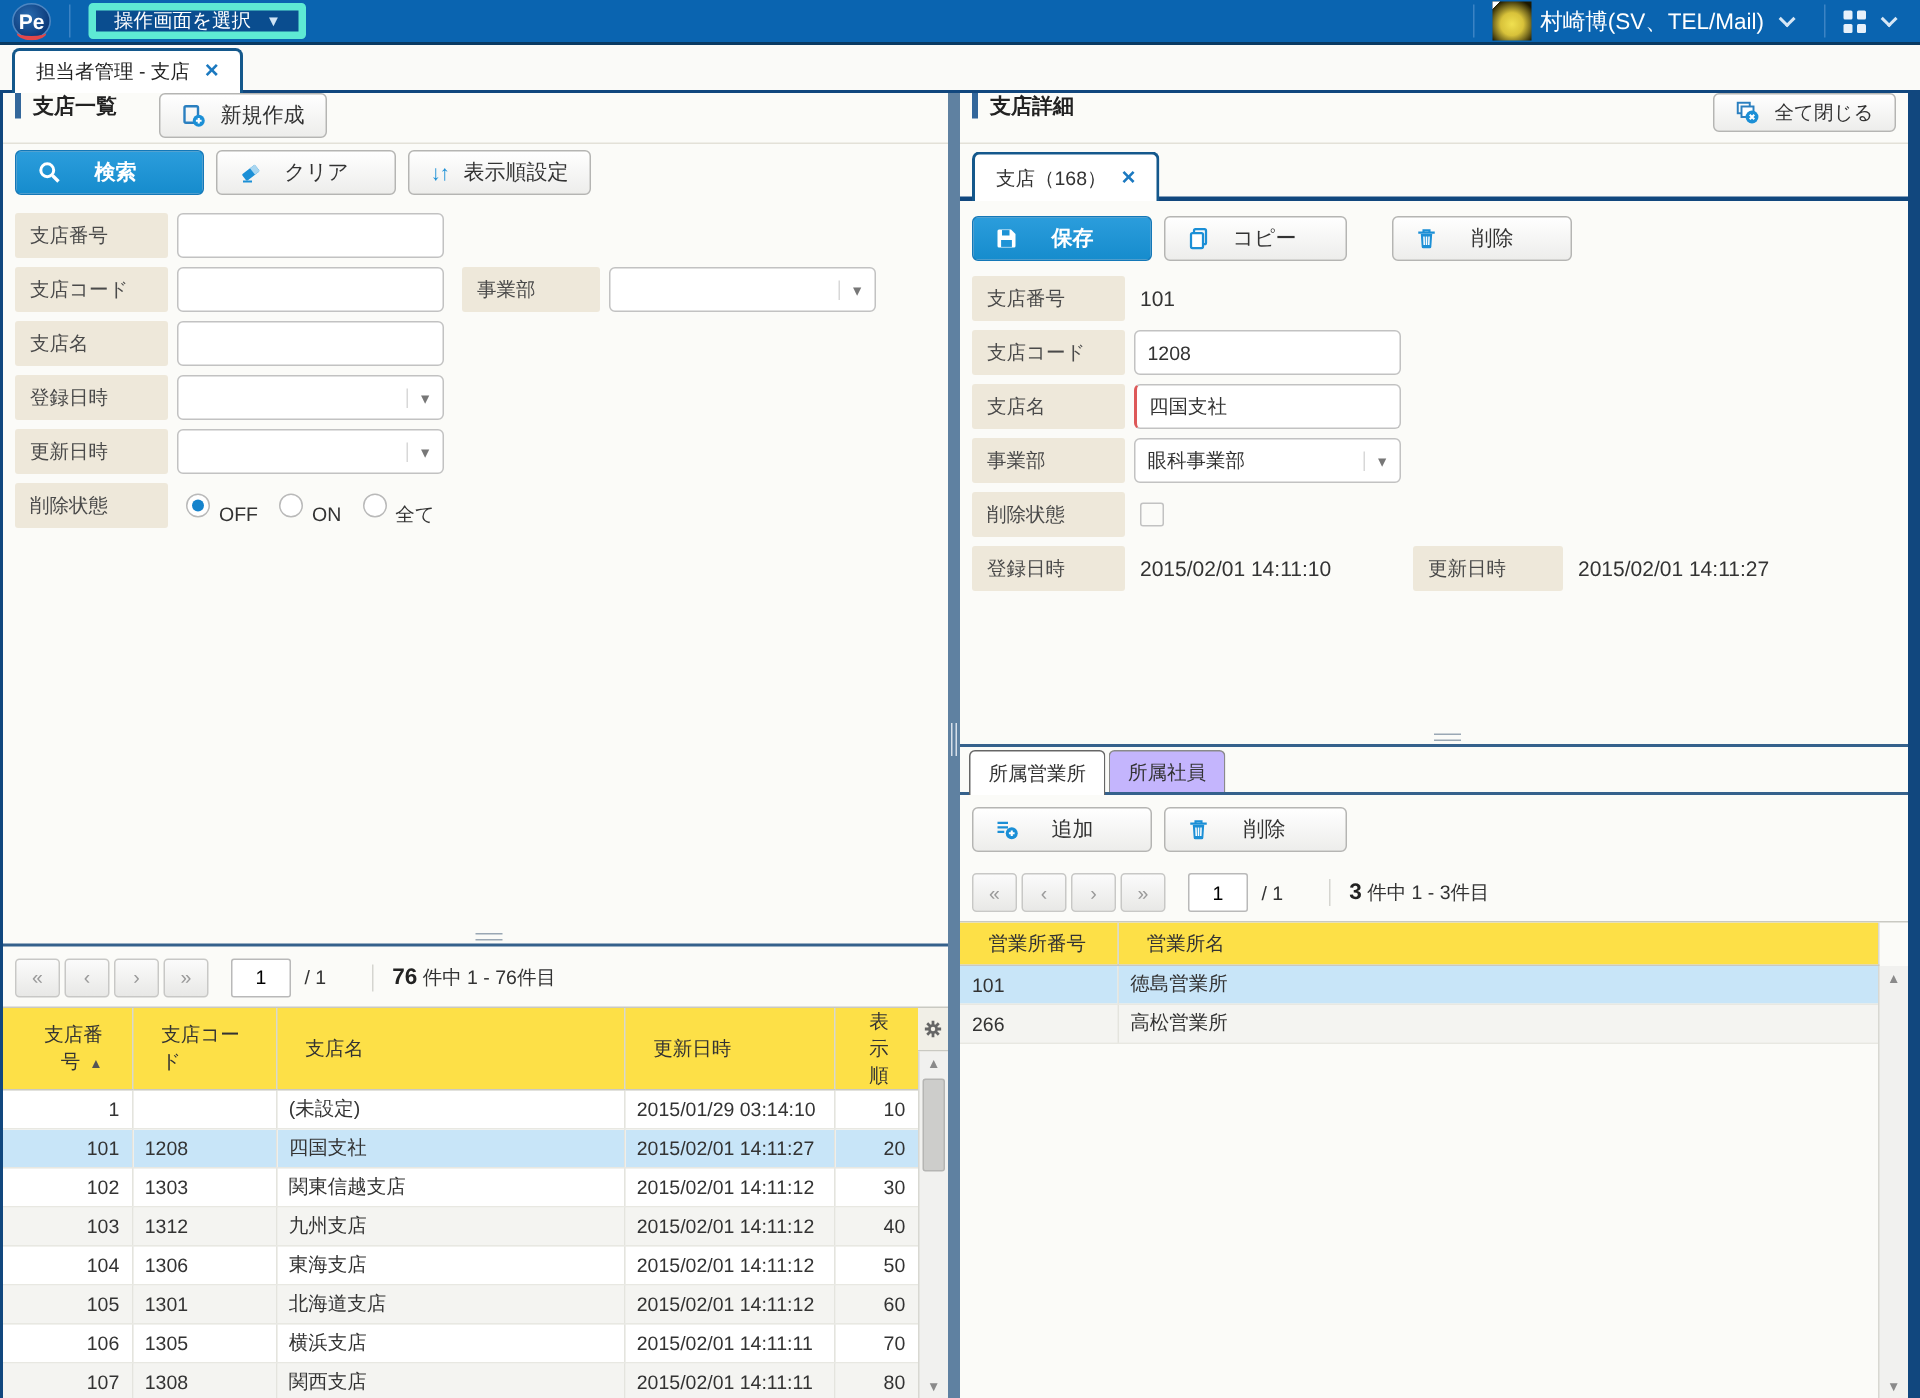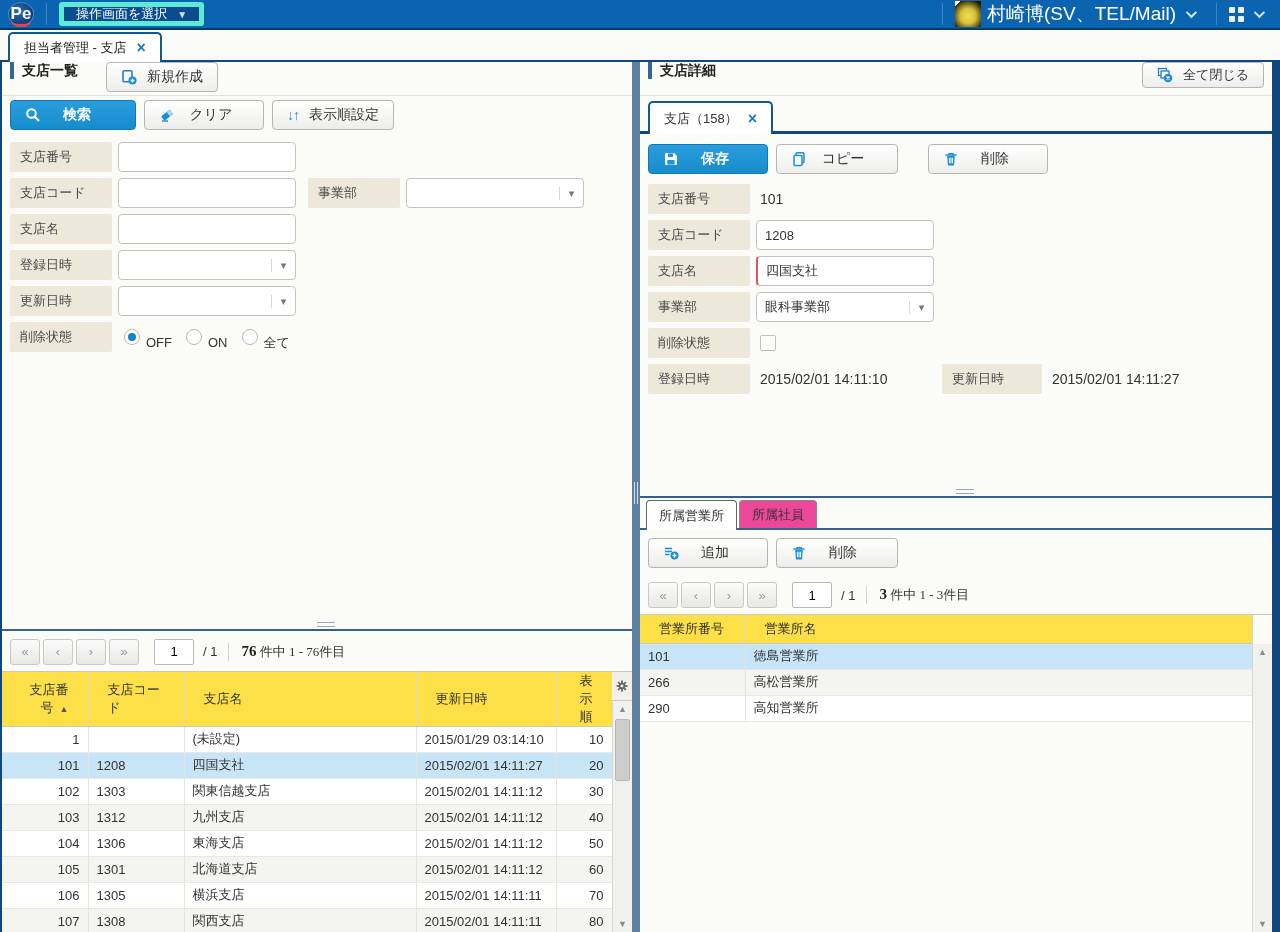--- a/index.html
+++ b/index.html
@@ -4,33 +4,33 @@
 <style>
   * { margin:0; padding:0; box-sizing:border-box; }
   html,body { width:1280px; height:932px; overflow:hidden;
     font-family:"Liberation Sans","DejaVu Sans",sans-serif; font-size:13px; color:#333;
     background:#fbfbf8; }
 
   
   .topbar { height:30px; background:#0a64b0; border-bottom:2px solid #093a63;
     display:flex; align-items:center; padding:0 8px; color:#fff; }
   .logo { width:26px; height:24px; border-radius:50%; background:radial-gradient(circle at 40% 35%, #2a6cb0, #0d3c7c 70%);
-    border:1px solid #4d86c2; color:#fff; font-weight:bold; font-size:17px;
+    border:1px solid #4d86c2; color:#fff; font-weight:bold; font-size:14px;
     display:flex; align-items:center; justify-content:center; position:relative; }
   .logo:after { content:""; position:absolute; left:2px; bottom:-2px; width:20px; height:8px;
     border-bottom:3px solid #e2474a; border-radius:50%; }
   .tsep { width:1px; height:22px; background:#3c83c4; margin:0 12px; }
   .screen-btn { height:24px; background:#0a4d8f; border:5px solid #5eead4; border-radius:3px;
     display:flex; align-items:center; gap:10px; padding:0 12px; color:#fff; cursor:pointer; }
   .screen-btn .car { font-size:10px; color:#cfe3f5; }
   .tspacer { flex:1; }
   .avatar { width:26px; height:26px; margin-right:6px;
     background:linear-gradient(135deg,#fff 0 10%,rgba(0,0,0,0) 10%),
       radial-gradient(circle at 50% 58%, #f0e050 0%, #d8c23a 38%, #7a6d1f 62%, #1c1800 85%); }
-  .uname { font-size:19px; }
+  .uname { font-size:15px; }
   .chev { width:8px; height:8px; border-right:2px solid #d7e7f5; border-bottom:2px solid #d7e7f5;
     transform:rotate(45deg) translateY(-2px); margin:0 10px 0 10px; }
   .gridicon { width:15px; height:15px; display:grid; grid-template-columns:6px 6px; grid-template-rows:6px 6px; gap:3px; }
   .gridicon i { background:#e8f1fa; border-radius:1px; }
 
   
   .tabstrip { height:32px; background:#fafaf8; border-bottom:2px solid #11477e; display:flex; align-items:flex-end; padding-left:8px; }
   .maintab { height:30px; background:#fff; border:2px solid #14588c; border-bottom:none;
     border-radius:5px 5px 0 0; display:flex; align-items:center; gap:10px; padding:0 14px;
     margin-bottom:-2px; position:relative; z-index:2; color:#222; cursor:pointer; }
@@ -87,21 +87,21 @@
     border-top:1px solid #9aa7b4; border-bottom:1px solid #9aa7b4; }
 
   
   .pager { display:flex; align-items:center; padding:8px 8px 6px 8px; gap:3px; }
   .pgbtn { width:30px; height:26px; border:1px solid #c8c8c6; border-radius:3px;
     background:linear-gradient(#fbfbfb,#e8e8e6); color:#9a9a9a; font-size:13px;
     display:flex; align-items:center; justify-content:center; cursor:pointer; }
   .pginput { width:40px; height:26px; border:1px solid #b9b9b9; border-radius:2px; text-align:center;
     margin-left:12px; font-size:13px; font-family:inherit; background:#fff; }
   .pgof { margin:0 8px 0 6px; color:#333; }
-  .pgcount { border-left:1px solid #d5d5d0; padding-left:12px; margin-left:0;font-family:Liberation Serif, serif; }
+  .pgcount { border-left:1px solid #d5d5d0; padding-left:12px; margin-left:20px; }
   .pgcount b { font-size:15px; color:#222; }
 
   
   .tablewrap { flex:1; position:relative; overflow:hidden; border-top:1px solid #c9c9c2; }
   table.grid { border-collapse:collapse; table-layout:fixed; }
   table.grid th { background:#fde047; font-weight:normal; color:#333; text-align:left;
     height:28px; padding:0 19px; border-right:1px solid #d8d8d0; border-bottom:1px solid #c9c9c2; }
   table.grid td { height:26px; padding:0 8px; border-right:1px solid #e4e4de; border-bottom:1px solid #e8e8e2;
     background:#fff; overflow:hidden; white-space:nowrap; }
   table.grid tr.alt td { background:#f4f4f1;margin-left:40px; }
@@ -122,21 +122,21 @@
   
   .dtabs { height:38px; display:flex; align-items:flex-end; padding-left:8px; border-bottom:3px solid #11477e; background:#fbfbf8; }
   .dtab { height:33px; background:#fff; border:2px solid #14588c; border-bottom:none;
     border-radius:5px 5px 0 0; display:flex; align-items:center; gap:10px; padding:0 14px;
     margin-bottom:-3px; position:relative; z-index:2; cursor:pointer; }
   .rtoolbar { display:flex; align-items:center; padding:10px 8px 4px 8px; gap:8px; }
   .mgap { margin-left:22px; }
 
   .subtabs { height:32px; display:flex; align-items:flex-end; padding-left:6px; border-bottom:2px solid #35618c; }
   .stab { height:28px; display:flex; align-items:center; padding:0 12px; border:1px solid #8a8a8a;
-    border-bottom:none; border-radius:4px 4px 0 0; margin-right:2px; cursor:pointer; background:#ec4899; color:#333; }
+    border-bottom:none; border-radius:4px 4px 0 0; margin-right:2px; cursor:pointer; background:#c4b5fd; color:#333; }
   .stab.active { background:#fff; height:30px; margin-bottom:-2px; z-index:2; position:relative; border-color:#666; }
 
   .icon16 { width:16px; height:16px; flex:none; }
 </style>
 </head>
 <body>
 
 <div class="topbar">
   <div class="logo">
       <span>Pe</span>
@@ -382,21 +382,21 @@
           <rect x="4" y="4" width="8" height="7" fill="#fff" stroke="#2a7fc0" stroke-width="1.3"></rect>
           <circle cx="11" cy="11" r="4.3" fill="#1b8fd6"></circle>
           <path d="M9.5 9.5l3 3M12.5 9.5l-3 3" stroke="#fff" stroke-width="1.4"></path>
         </svg>
         <span>全て閉じる</span>
       </div>
     </div>
 
     <div class="dtabs">
       <div class="dtab">
-        <span>支店（158）</span>
+        <span>支店（168）</span>
         <span class="xicon">×</span>
       </div>
     </div>
 
     <div class="rtoolbar">
       <div class="btn primary" style="width:120px">
         <svg class="icon16" viewBox="0 0 16 16">
           <path d="M2 3a1 1 0 0 1 1-1h8l3 3v8a1 1 0 0 1-1 1H3a1 1 0 0 1-1-1z" fill="#fff"></path>
           <rect x="5" y="2.4" width="5" height="3.6" fill="#1e93d6"></rect>
           <rect x="4.4" y="9" width="7.2" height="4.6" fill="#1e93d6"></rect>
@@ -522,24 +522,20 @@
         </thead>
         <tbody>
             <tr class="sel">
               <td>101</td>
               <td>徳島営業所</td>
             </tr>
             <tr class="alt">
               <td>266</td>
               <td>高松営業所</td>
             </tr>
-            <tr>
-              <td>290</td>
-              <td>高知営業所</td>
-            </tr>
           </tbody>
       </table>
       <div class="scrollcol">
         <div class="sarrow up">▲</div>
         <div class="sarrow down">▼</div>
       </div>
     </div>
   </div>
 
   <div class="rframe"></div>

